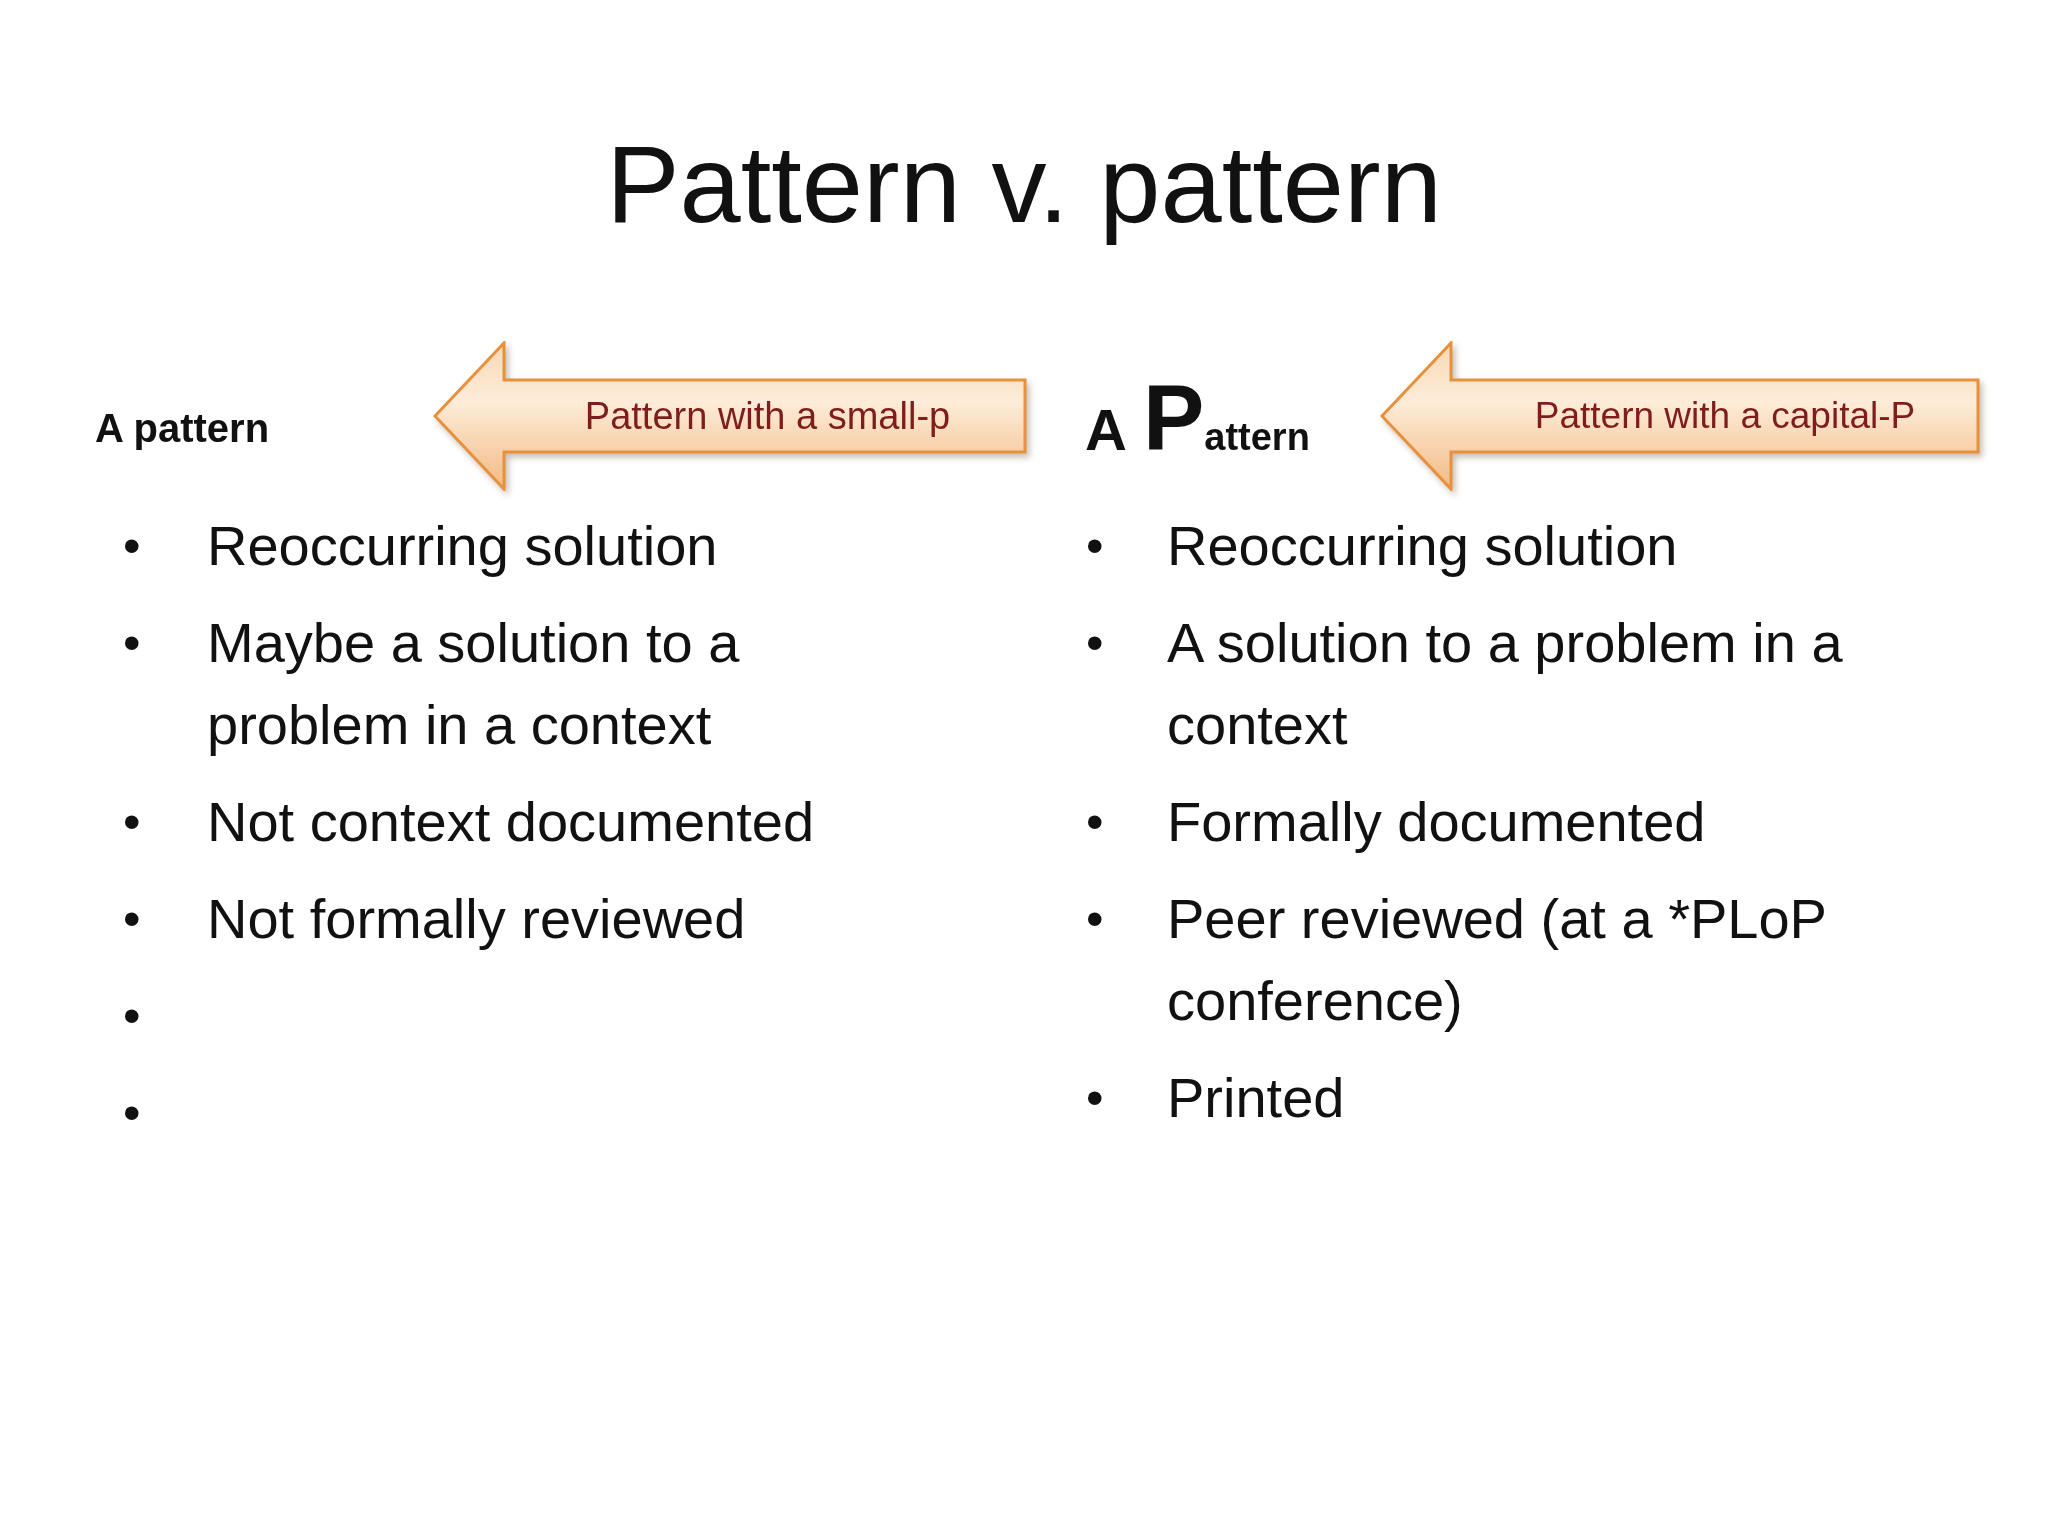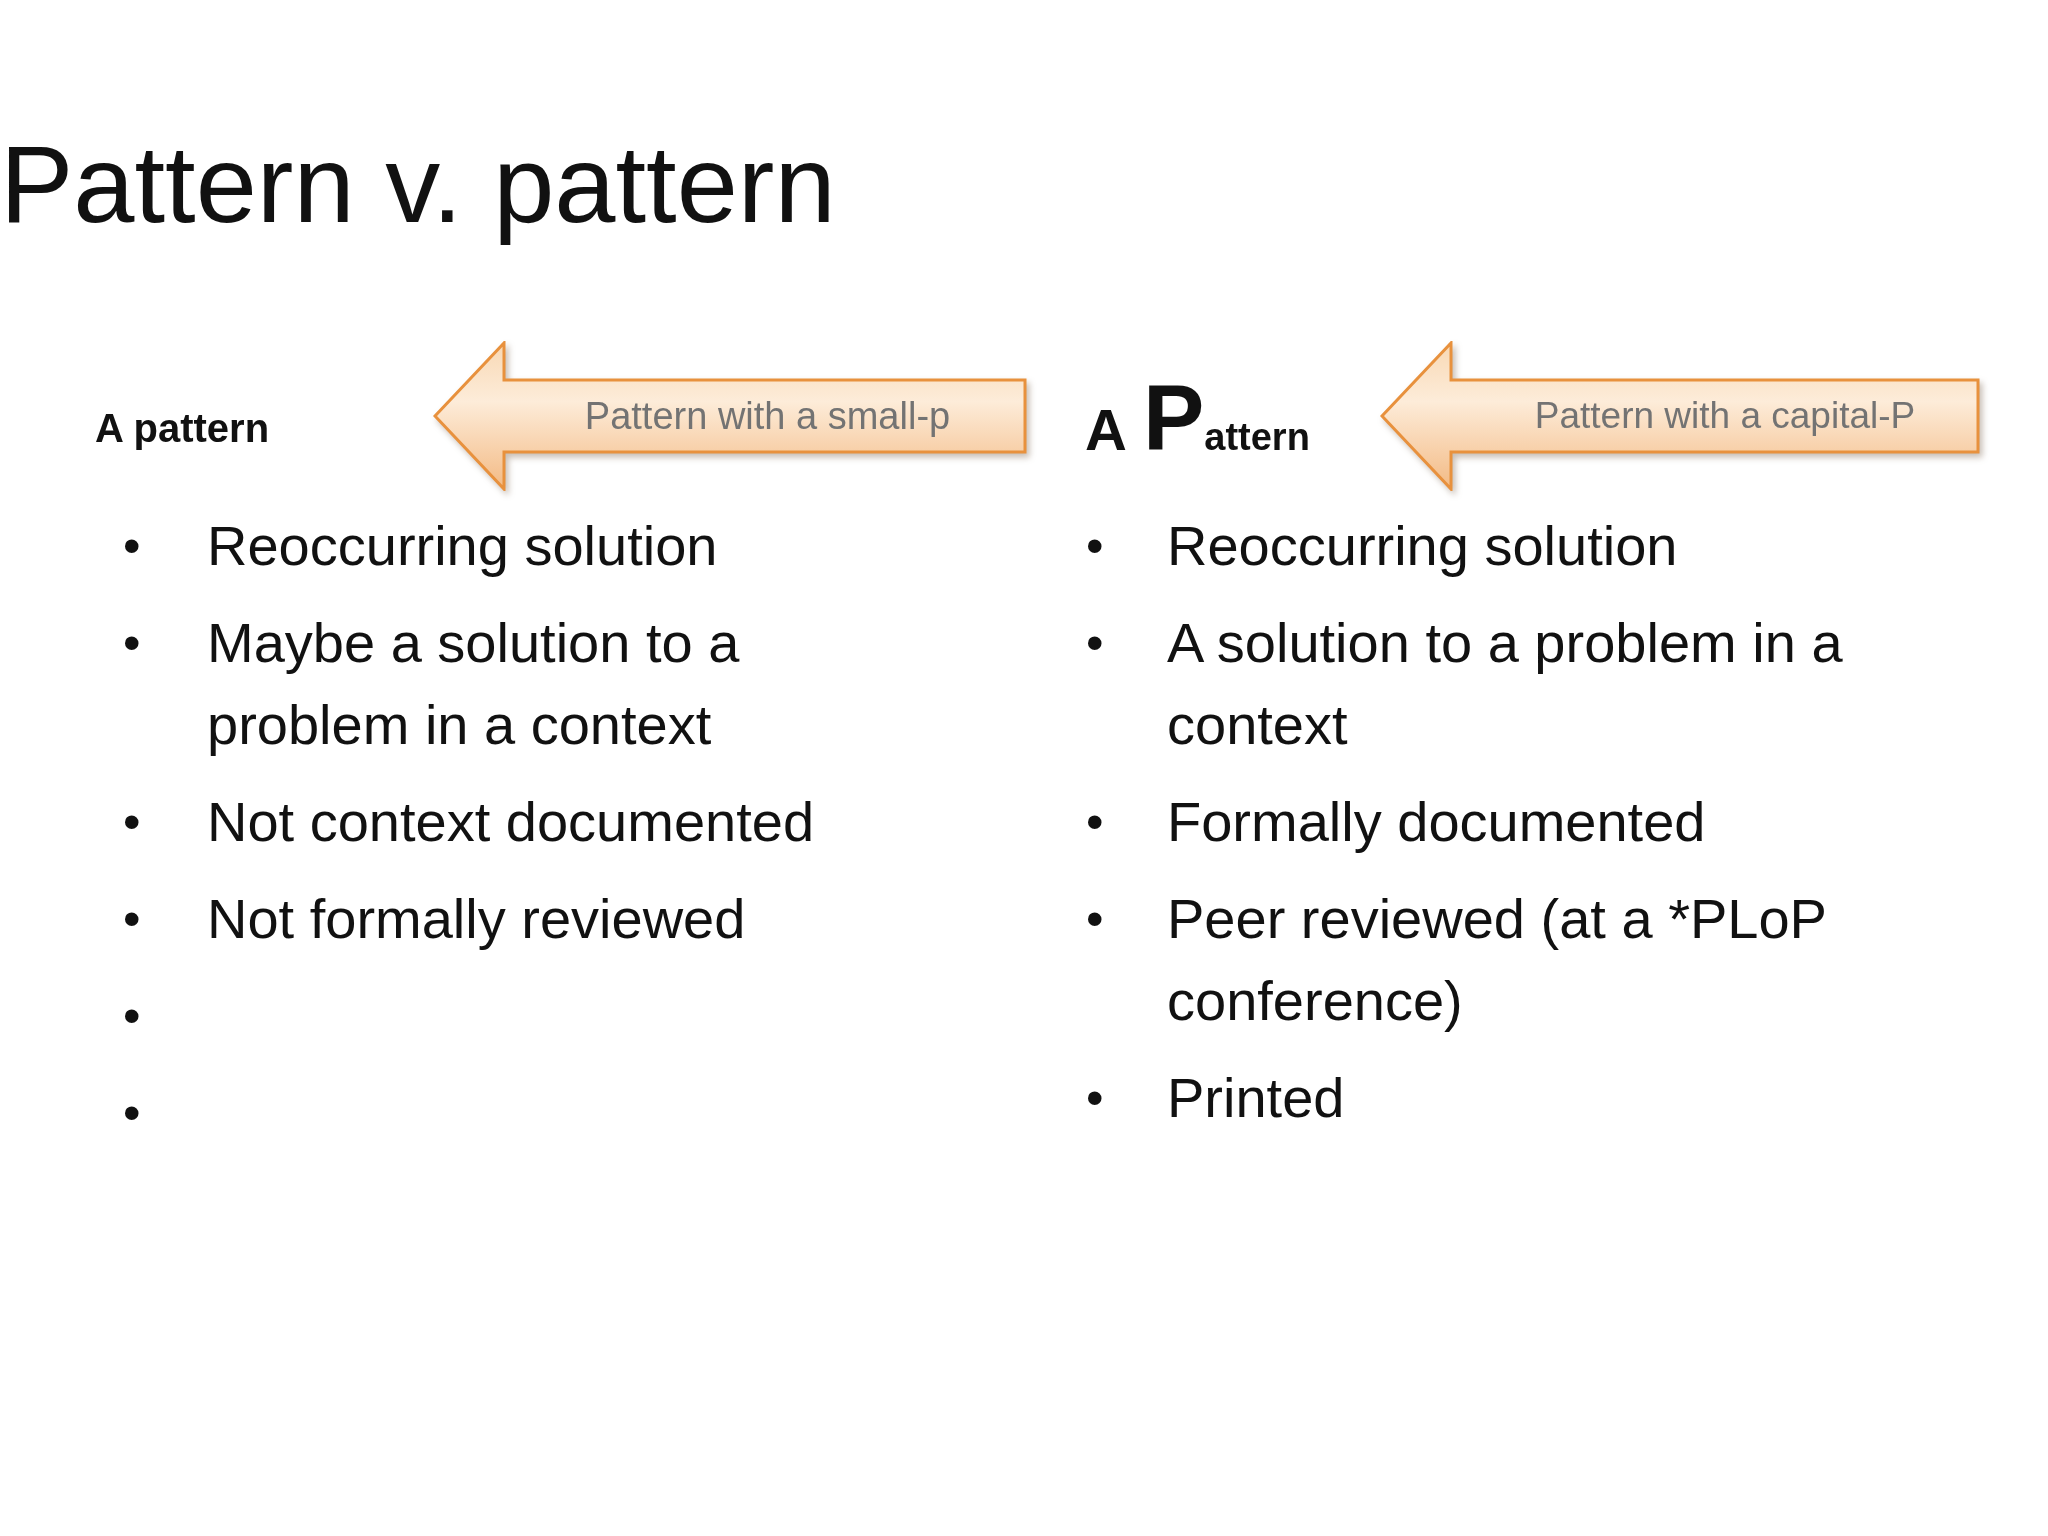--- a/index.html
+++ b/index.html
@@ -13,20 +13,21 @@
     overflow: hidden;
     background: var(--background, #ffffff);
     font-family: "Liberation Sans", "DejaVu Sans", sans-serif;
     color: var(--text, #111111);
   }
   .slide-title {
     position: absolute;
     top: 118px;
     left: 0;
     width: 100%;
+    text-align: center;
     font-size: 110px;
     line-height: 1.2;
     font-weight: 400;
     color: var(--text, #111111);
     white-space: nowrap;
   }
   .col-heading-left {
     position: absolute;
     left: 95px;
     top: 408px;
@@ -57,21 +58,21 @@
   #arrow-right-svg { left: 1380px; top: 341px; }
 
   .callout-label {
     position: absolute;
     top: 380px;
     height: 72px;
     display: flex;
     align-items: center;
     justify-content: center;
     text-align: center;
-    color: #737373;
+    color: #7f1d1d;
     white-space: nowrap;
   }
   #callout-label-left  { left: 515px;  width: 505px; font-size: 38px; }
   #callout-label-right { left: 1469px; width: 512px; font-size: 37px; }
 
   ul.bullets {
     list-style: none;
     margin: 0;
     padding: 0;
     position: absolute;

